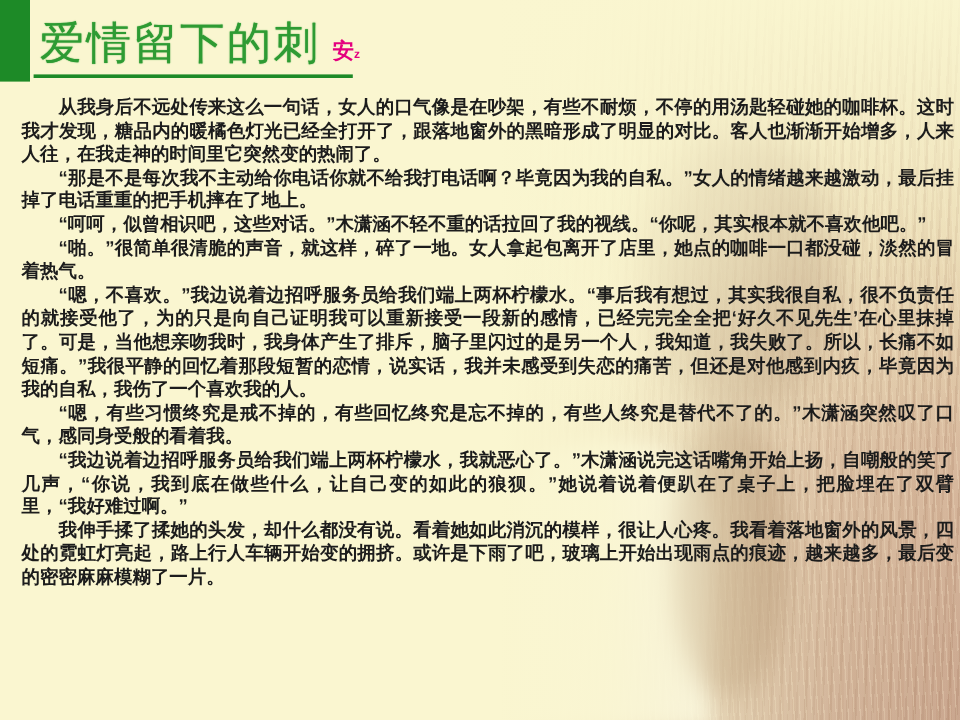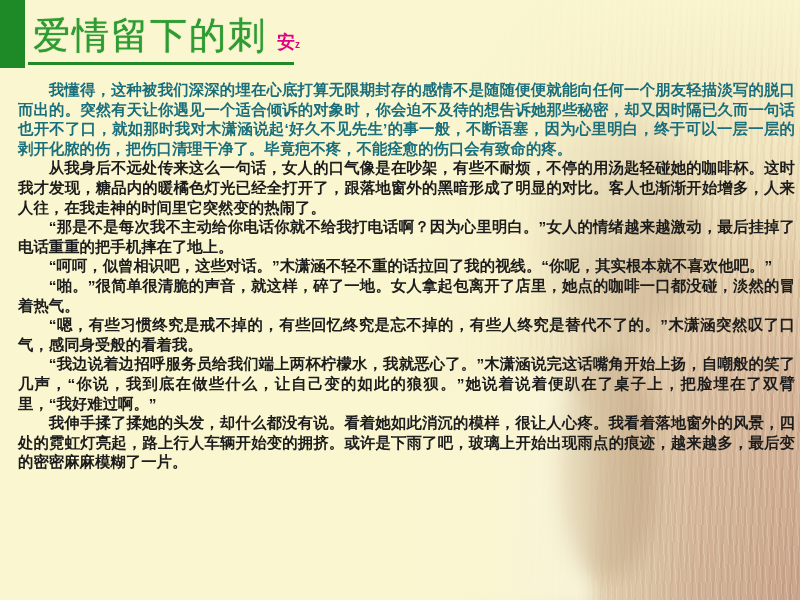--- a/index.html
+++ b/index.html
@@ -91,24 +91,24 @@
   </div>
   <div class="overlay"></div>
 
   <div class="corner-bar"></div>
   <div class="header">
     <span class="page-title">爱情留下的刺</span><span class="author">安</span><span class="author-sub">z</span>
   </div>
   <div class="title-underline"></div>
 
   <div class="article">
-    <p class="lead">我懂得，这种被我们深深的埋在心底打算无限期封存的感情不是随随便便就能向任何一个朋友轻描淡写的脱口而出的。突然有天让你遇见一个适合倾诉的对象时，你会迫不及待的想告诉她那些秘密，却又因时隔已久而一句话也开不了口，就如那时我对木潇涵说起‘好久不见先生’的事一般，不断语塞，因为心里明白，终于可以一层一层的剥开化脓的伤，把伤口清理干净了。毕竟疤不疼，不能痊愈的伤口会有致命的疼。</p>
     <p>从我身后不远处传来这么一句话，女人的口气像是在吵架，有些不耐烦，不停的用汤匙轻碰她的咖啡杯。这时我才发现，糖品内的暖橘色灯光已经全打开了，跟落地窗外的黑暗形成了明显的对比。客人也渐渐开始增多，人来人往，在我走神的时间里它突然变的热闹了。</p>
-    <p>“那是不是每次我不主动给你电话你就不给我打电话啊？因为心里明白。”女人的情绪越来越激动，最后挂掉了电话重重的把手机摔在了地上。</p>
+    <p>“那是不是每次我不主动给你电话你就不给我打电话啊？毕竟因为我的自私。”女人的情绪越来越激动，最后挂掉了电话重重的把手机摔在了地上。</p>
     <p>“呵呵，似曾相识吧，这些对话。”木潇涵不轻不重的话拉回了我的视线。“你呢，其实根本就不喜欢他吧。”</p>
     <p>“啪。”很简单很清脆的声音，就这样，碎了一地。女人拿起包离开了店里，她点的咖啡一口都没碰，淡然的冒着热气。</p>
+    <p>“嗯，不喜欢。”我边说着边招呼服务员给我们端上两杯柠檬水。“事后我有想过，其实我很自私，很不负责任的就接受他了，为的只是向自己证明我可以重新接受一段新的感情，已经完完全全把‘好久不见先生’在心里抹掉了。可是，当他想亲吻我时，我身体产生了排斥，脑子里闪过的是另一个人，我知道，我失败了。所以，长痛不如短痛。”我很平静的回忆着那段短暂的恋情，说实话，我并未感受到失恋的痛苦，但还是对他感到内疚，毕竟因为我的自私，我伤了一个喜欢我的人。</p>
     <p>“嗯，有些习惯终究是戒不掉的，有些回忆终究是忘不掉的，有些人终究是替代不了的。”木潇涵突然叹了口气，感同身受般的看着我。</p>
     <p>“我边说着边招呼服务员给我们端上两杯柠檬水，我就恶心了。”木潇涵说完这话嘴角开始上扬，自嘲般的笑了几声，“你说，我到底在做些什么，让自己变的如此的狼狈。”她说着说着便趴在了桌子上，把脸埋在了双臂里，“我好难过啊。”</p>
     <p>我伸手揉了揉她的头发，却什么都没有说。看着她如此消沉的模样，很让人心疼。我看着落地窗外的风景，四处的霓虹灯亮起，路上行人车辆开始变的拥挤。或许是下雨了吧，玻璃上开始出现雨点的痕迹，越来越多，最后变的密密麻麻模糊了一片。</p>
 
   </div>
 
 </div>
 
 </body></html>

